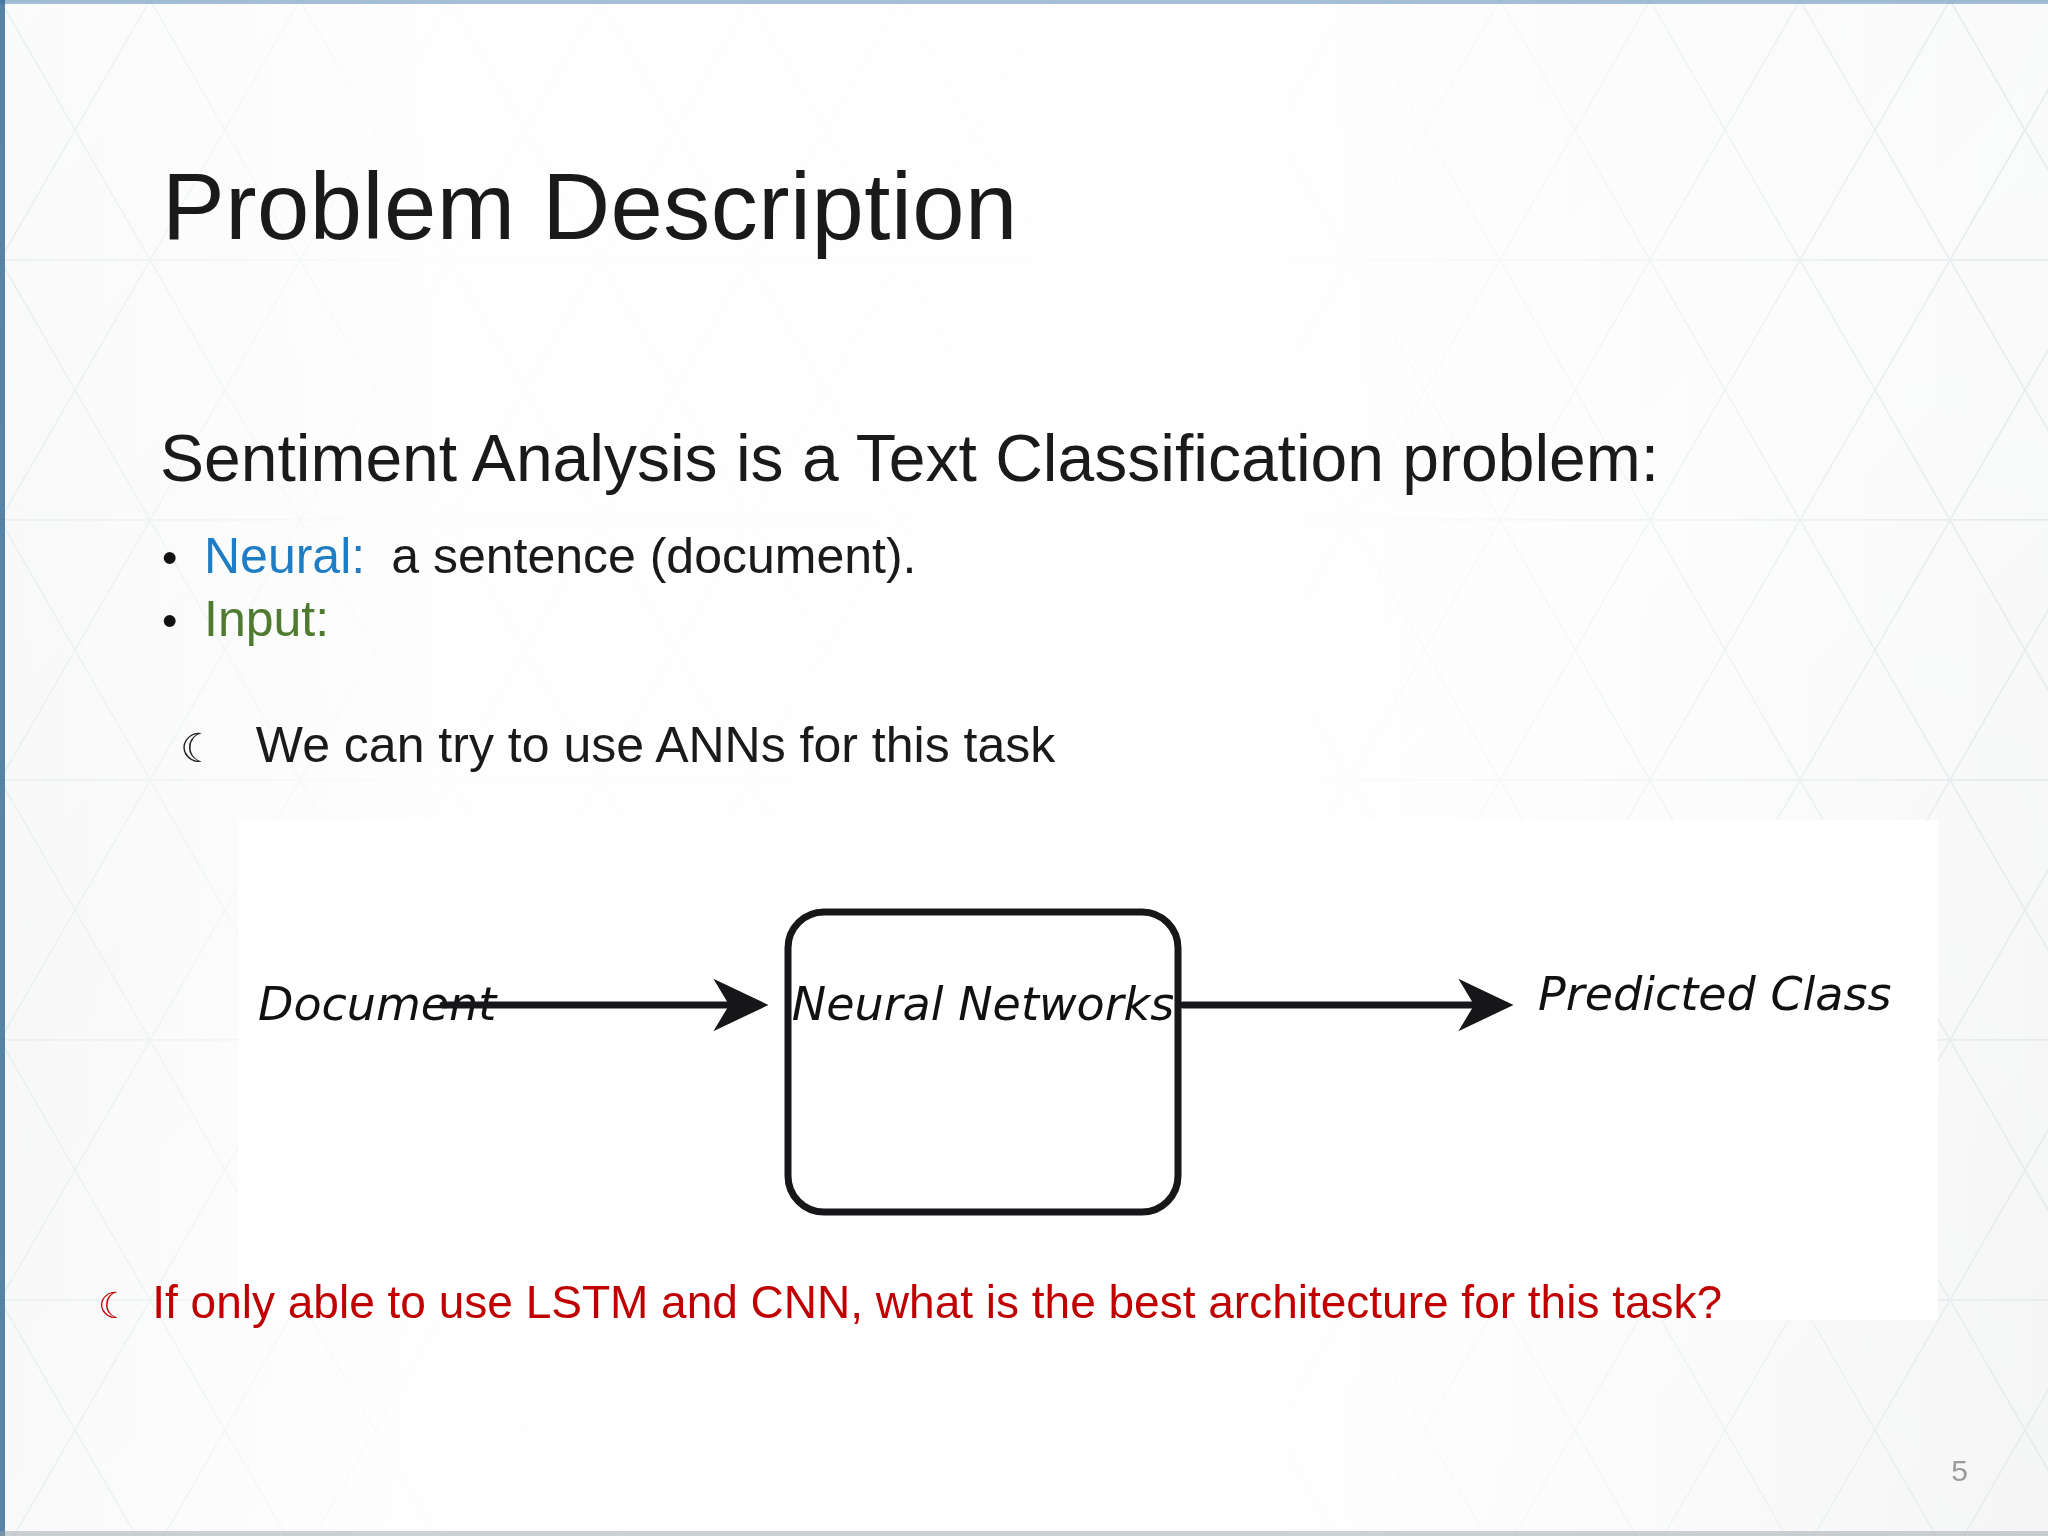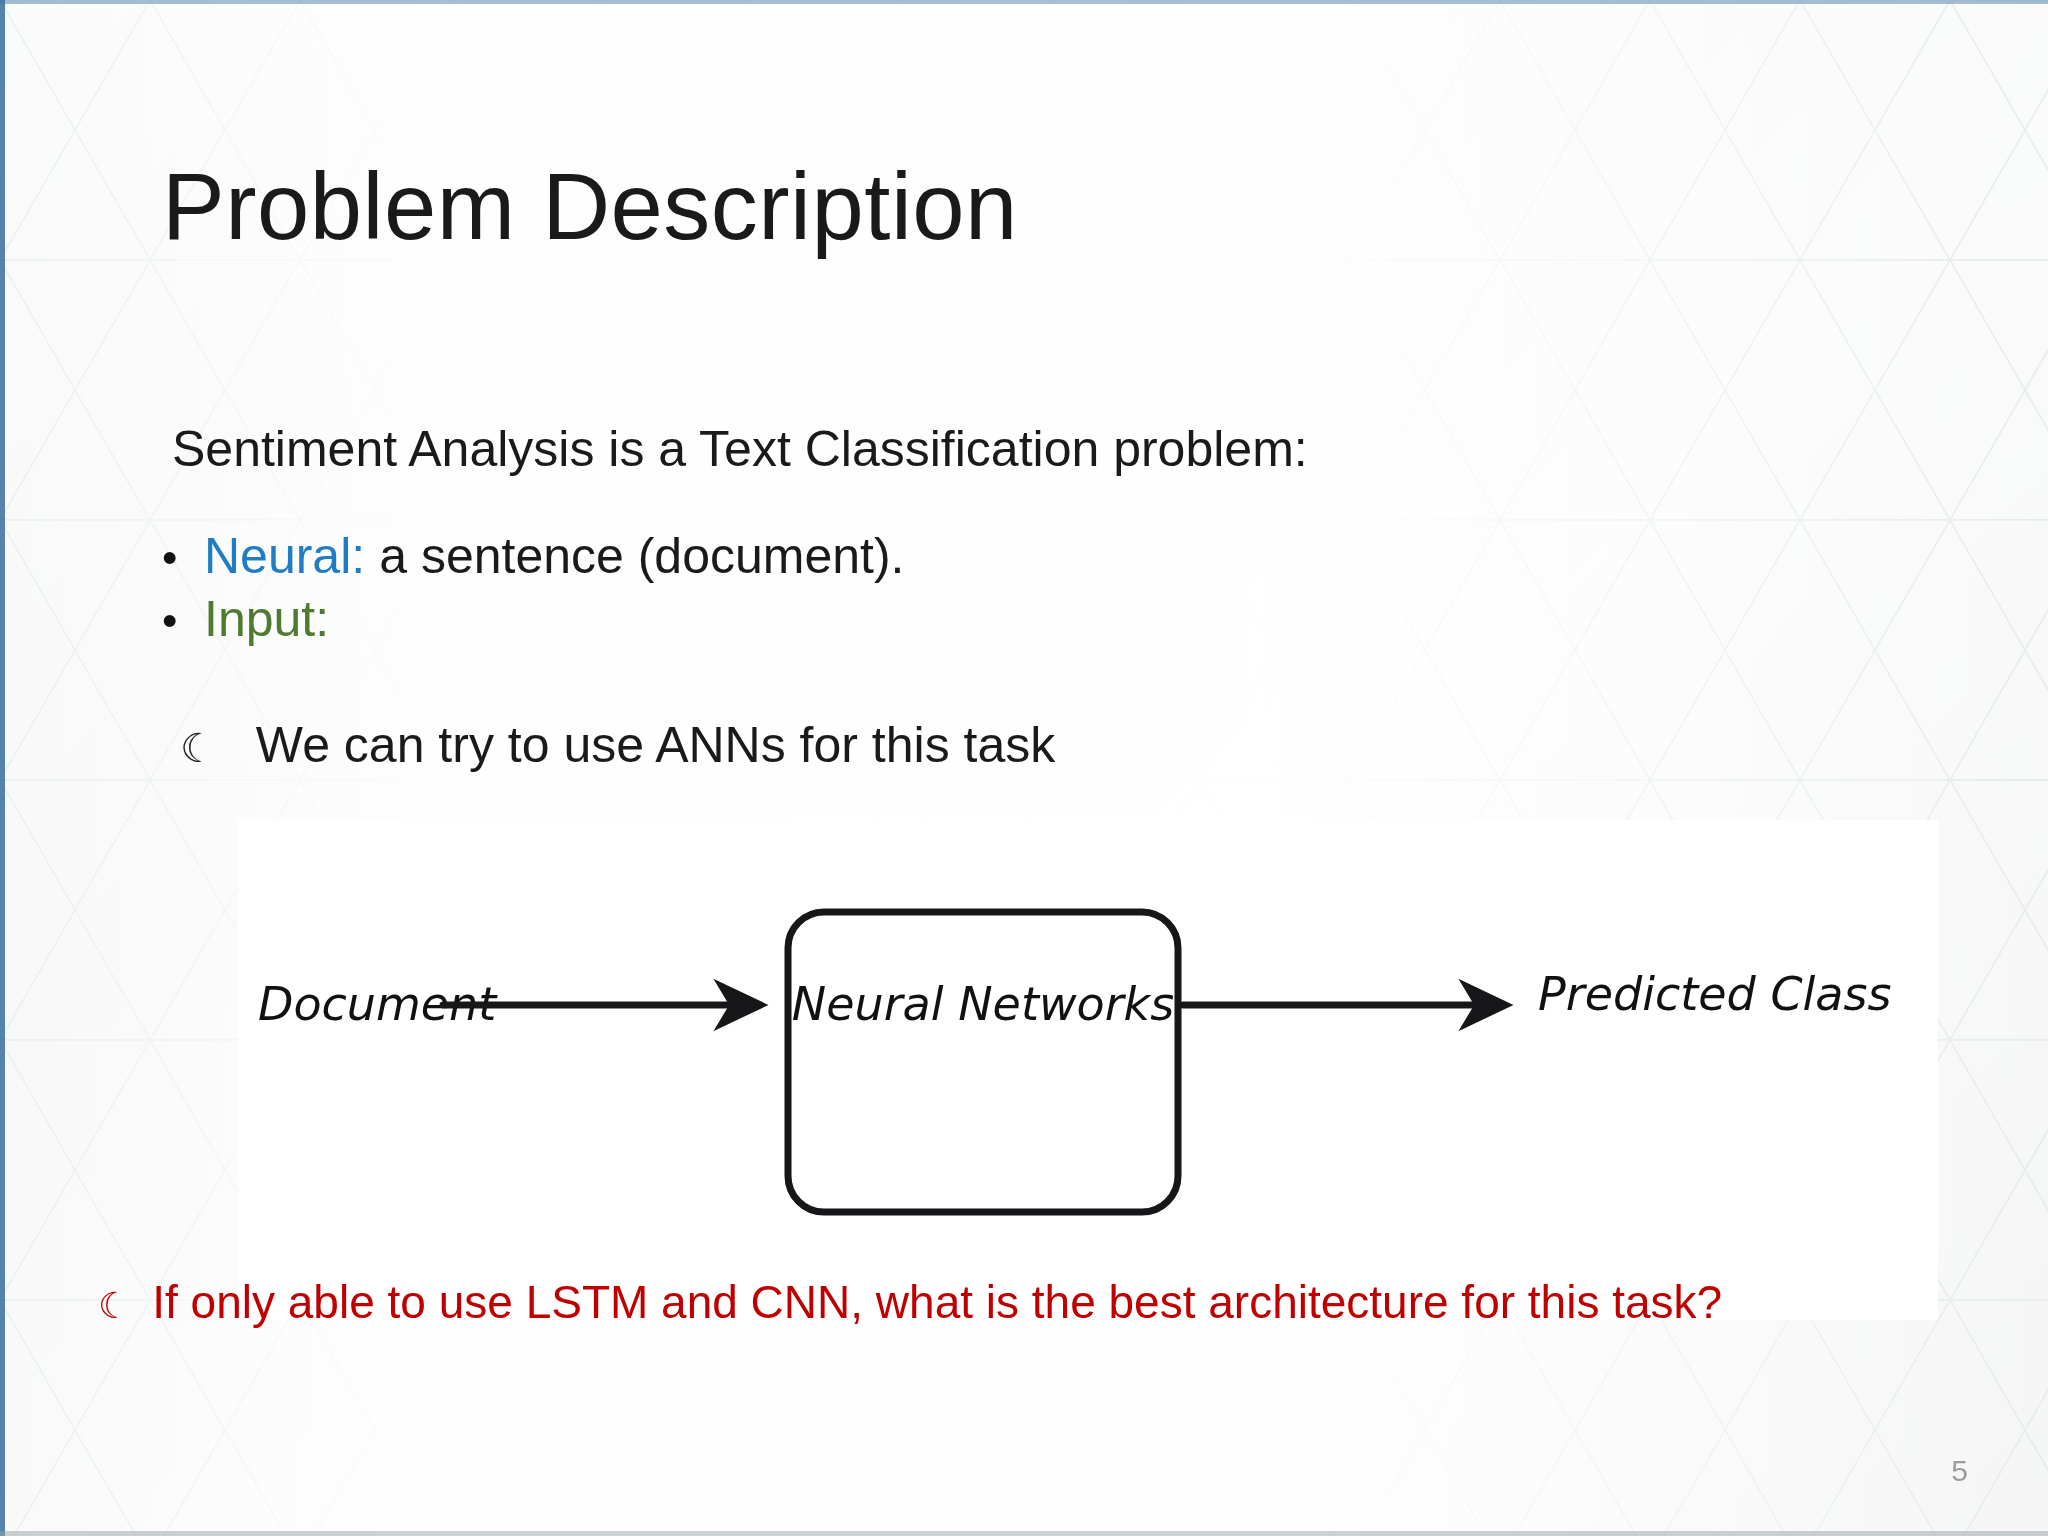--- a/index.html
+++ b/index.html
@@ -58,23 +58,23 @@
     font-size: 94px;
     font-weight: 300;
     color: #1a1a1a;
     letter-spacing: 0.5px;
     line-height: 1;
     white-space: nowrap;
   }
 
   .lead {
     position: absolute;
-    left: 172px;
+    left: 160px;
     top: 420px;
-    font-size: 50px;
+    font-size: 66px;
     color: #1a1a1a;
     font-weight: 400;
     white-space: nowrap;
   }
 
   .bullets {
     position: absolute;
     left: 162px;
     top: 525px;
     width: 1700px;
@@ -89,21 +89,21 @@
   }
   .bullet-dot {
     width: 42px;
     flex: 0 0 42px;
     font-size: 44px;
     line-height: 1;
     color: #111111;
   }
   .lbl-input  { color: #1f7dc5; }
   .lbl-output { color: #4e7b2f; }
-  .bullet-tail { margin-left: 14px; }
+  .bullet-tail { margin-left: 26px; }
 
   .sub-row {
     position: absolute;
     left: 180px;
     top: 716px;
     display: flex;
     align-items: baseline;
     font-size: 50px;
     color: #1a1a1a;
     white-space: nowrap;

